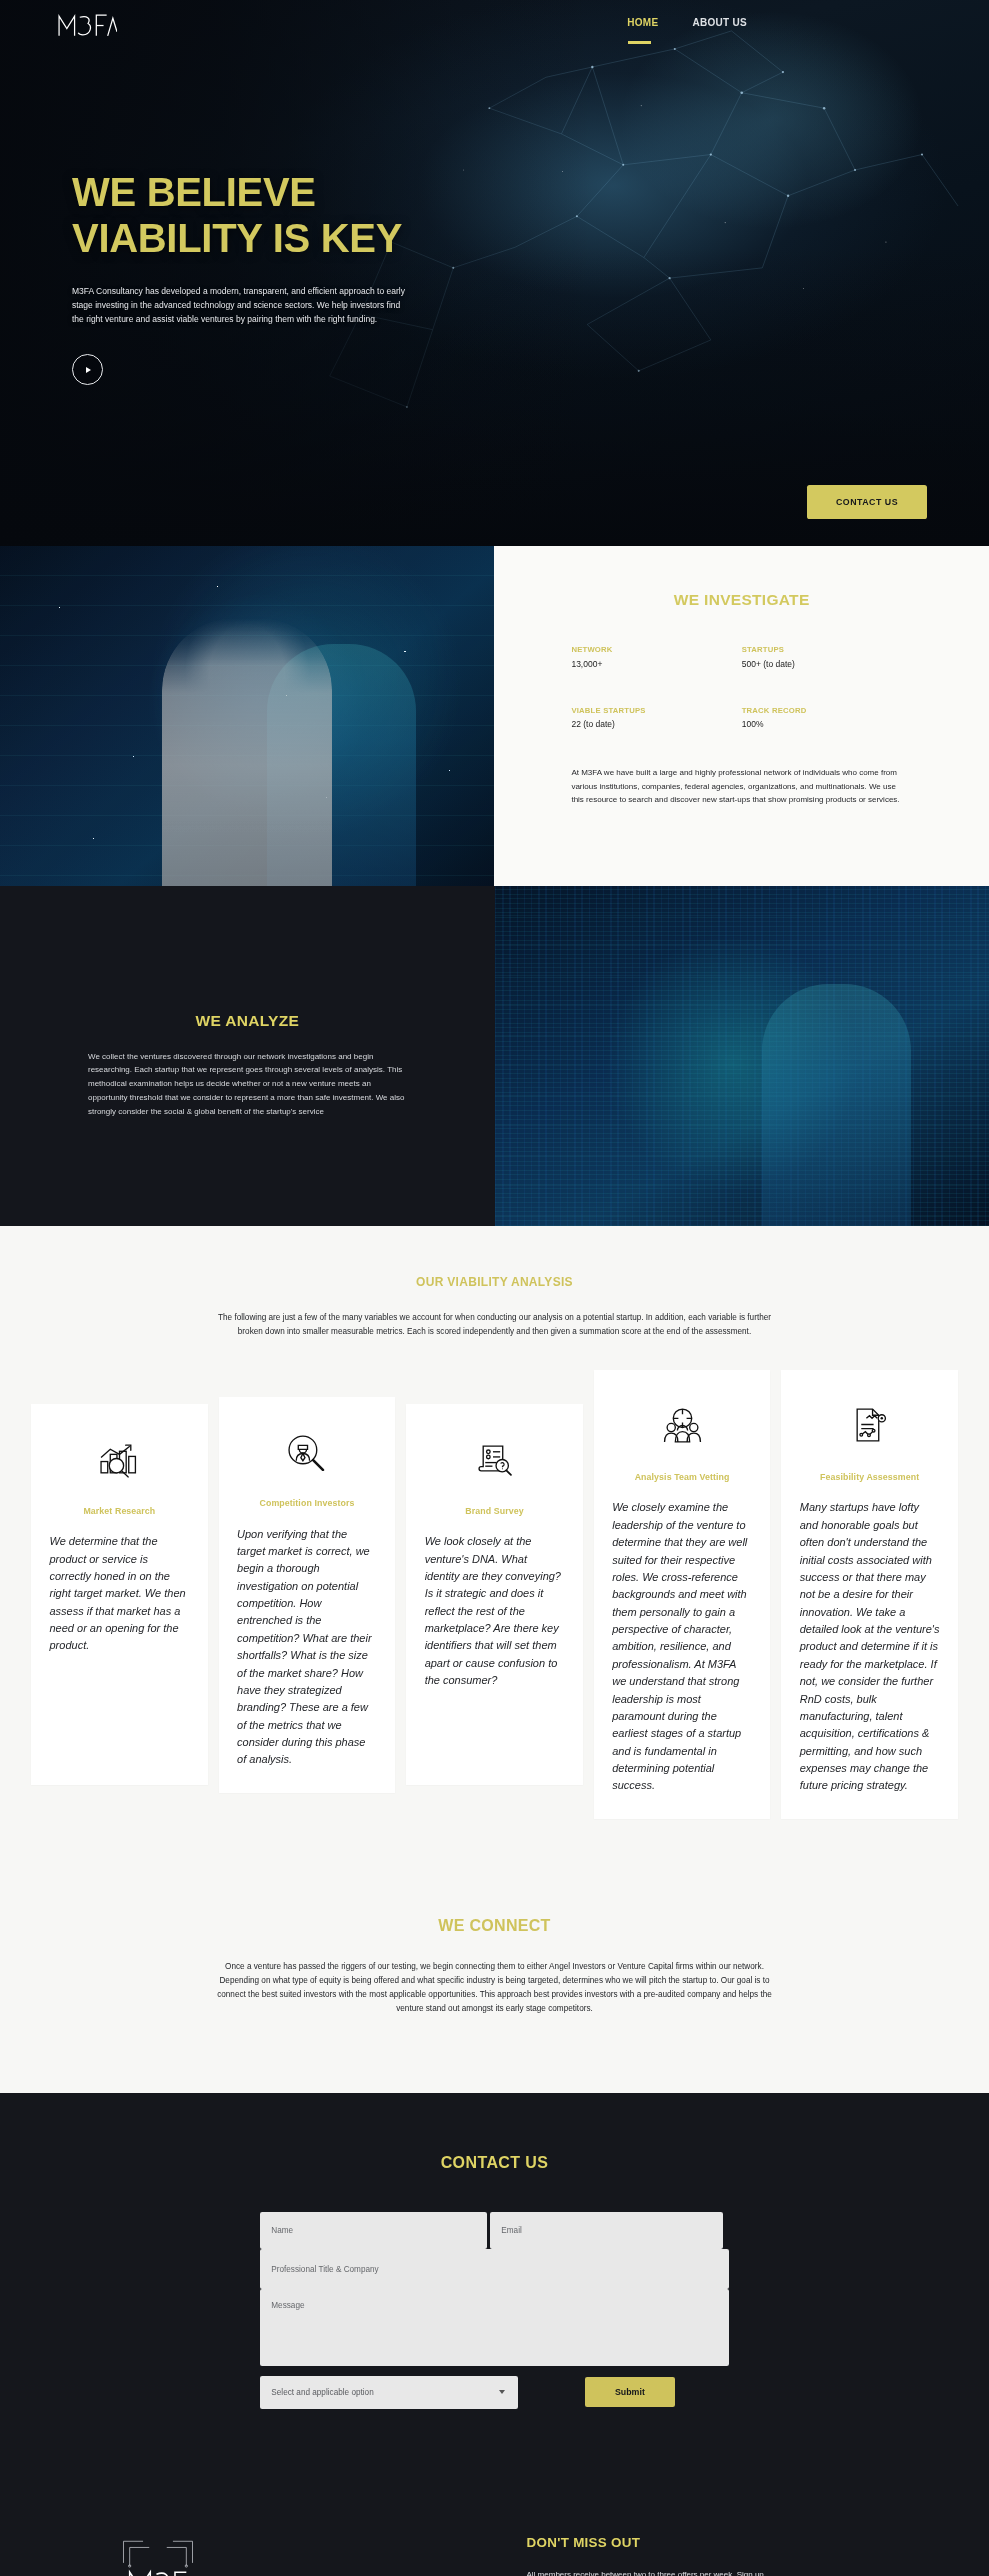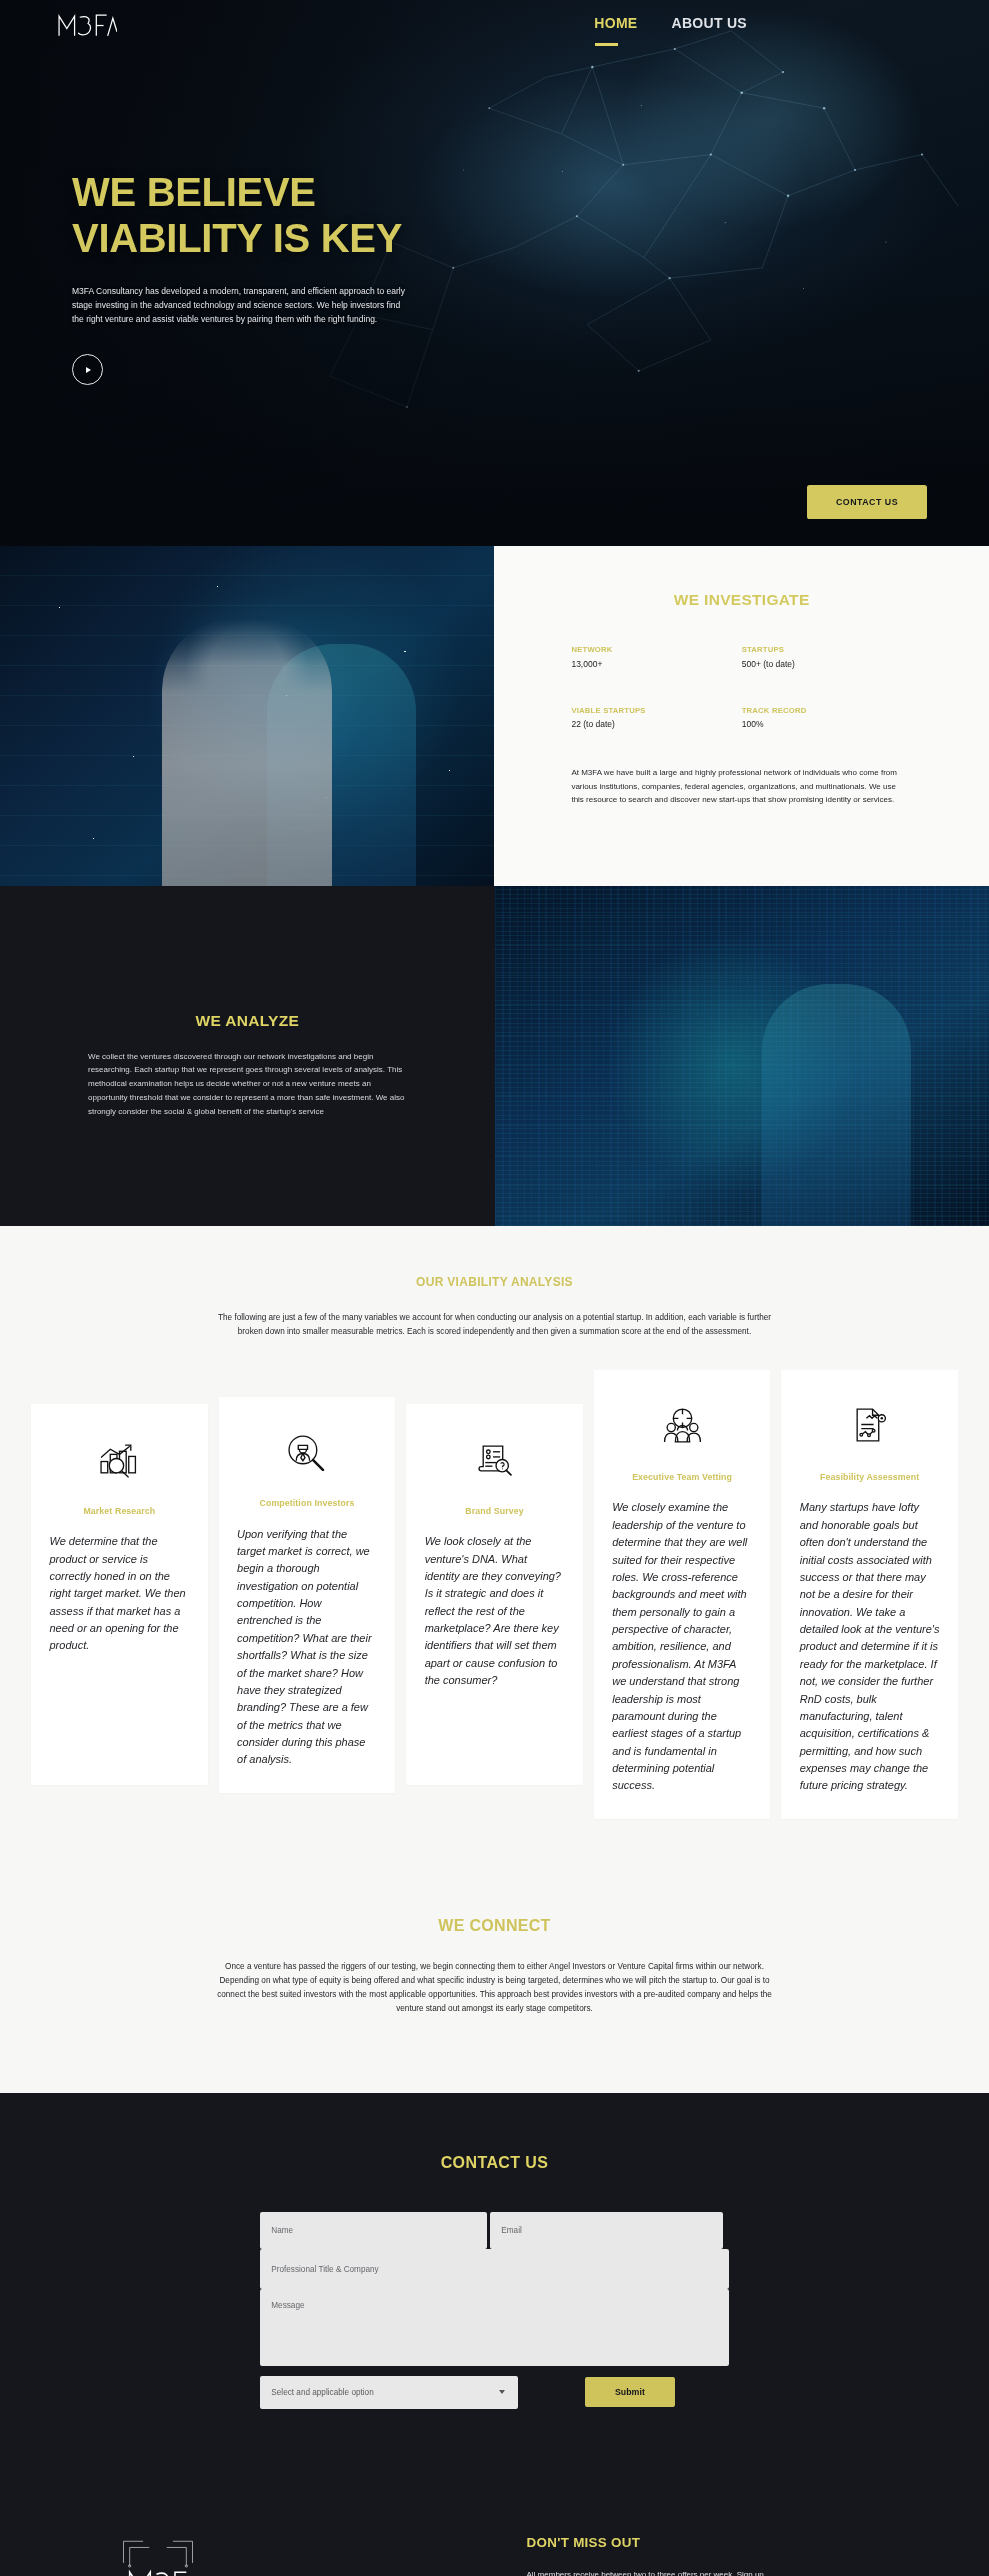--- a/index.html
+++ b/index.html
@@ -34,21 +34,21 @@
   .topbar{
     position:absolute;top:0;left:0;right:0;height:45px;
     display:flex;align-items:center;justify-content:space-between;
     padding:0 57px 0 57px;z-index:20;
   }
   .logo-mark{display:flex;align-items:flex-end;gap:0;height:31px;}
   .logo-svg{display:block;}
   .nav{display:flex;align-items:center;gap:34px;padding-right:185px;}
   .nav-item{
     position:relative;
-    font-size:14px;letter-spacing:0.3px;font-weight:600;
+    font-size:10px;letter-spacing:0.3px;font-weight:600;
     color:#dfe2e6;text-transform:uppercase;cursor:pointer;
     font-family:"Liberation Sans",sans-serif;
   }
   .nav-item.active{color:#dfd464;}
   .nav-item.active:after{
     content:"";position:absolute;left:0.5px;bottom:-15.5px;width:23px;height:2.6px;background:#dfd464;
   }
 
   .hero-inner{position:absolute;left:72px;top:170px;z-index:10;width:453px;}
   .hero-title{
@@ -325,21 +325,21 @@
         </div>
         <div class="stat">
           <div class="stat-label">VIABLE STARTUPS</div>
           <div class="stat-value">22 (to date)</div>
         </div>
         <div class="stat">
           <div class="stat-label">TRACK RECORD</div>
           <div class="stat-value">100%</div>
         </div>
       </div>
-      <p class="panel-body">At M3FA we have built a large and highly professional network of individuals who come from various institutions, companies, federal agencies, organizations, and multinationals.  We use this resource to search and discover new start-ups that show promising identity or services.</p>
+      <p class="panel-body">At M3FA we have built a large and highly professional network of individuals who come from various institutions, companies, federal agencies, organizations, and multinationals.  We use this resource to search and discover new start-ups that show promising products or services.</p>
     </div>
   </section>
 
   <section class="split">
     <div class="split-dark">
       <h2 class="sec-title-dark">WE ANALYZE</h2>
       <p class="panel-body-dark">We collect the ventures discovered through our network investigations and begin researching.  Each startup that we represent goes through several levels of analysis.  This methodical examination helps us decide whether or not a new venture meets an opportunity threshold that we consider to represent a more than safe investment.  We also strongly consider the social &amp; global benefit of the startup's service</p>
     </div>
     <div class="split-img img-analyze">
       <div class="circuit"></div>
@@ -411,21 +411,21 @@
             <circle cx="40" cy="20" r="18"></circle>
             <path d="M40 2 v10 M40 28 v10 M22 20 h10 M48 20 h10"></path>
             <path d="M30 44 a10 10 0 0 1 20 0"></path>
             <path d="M26 66 c0-14 6-20 14-20 s14 6 14 20 z"></path>
             <circle cx="18" cy="38" r="8"></circle>
             <path d="M5 66 c0-12 5-17 13-17 s13 5 13 17"></path>
             <circle cx="62" cy="38" r="8"></circle>
             <path d="M49 66 c0-12 5-17 13-17 s13 5 13 17"></path>
           </svg>
         </div>
-        <h3 class="card-title">Executive Team Vetting</h3>
+        <h3 class="card-title">Analysis Team Vetting</h3>
         <p class="card-text">We closely examine the leadership of the venture to determine that they are well suited for their respective roles.  We cross-reference backgrounds and meet with them personally to gain a perspective of character, ambition, resilience, and professionalism.  At M3FA we understand that strong leadership is most paramount during the earliest stages of a startup and is fundamental in determining potential success.</p>
       </div>
 
       <div class="card">
         <div class="card-icon">
           <svg width="38" height="37" viewBox="0 0 74 72" fill="none" stroke="#111" stroke-width="2.6">
             <path d="M12 4 h30 l12 12 v50 h-42 z"></path>
             <path d="M42 4 v12 h12"></path>
             <path d="M30 22 l6 -5 l5 5 l5 -5 l5 5"></path>
             <circle cx="60" cy="22" r="7" fill="#fff"></circle>

